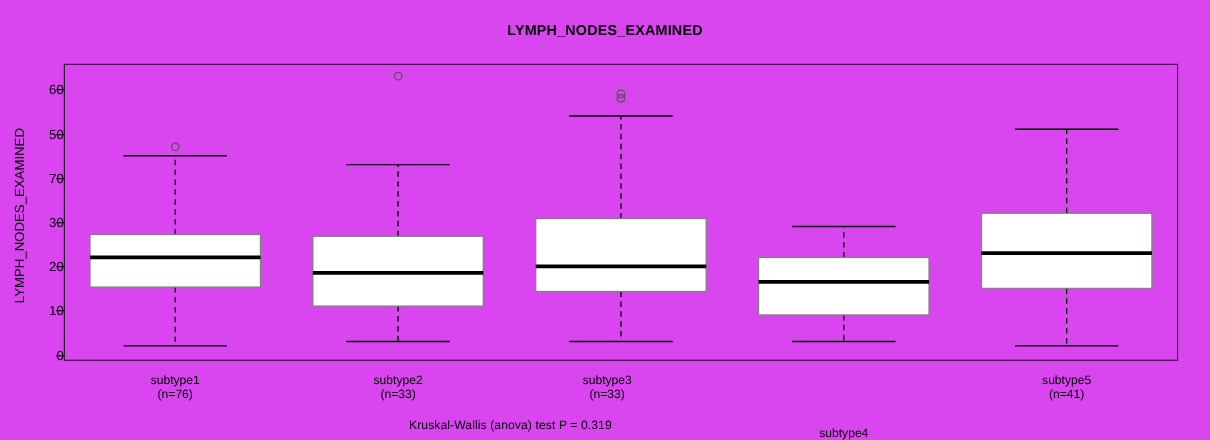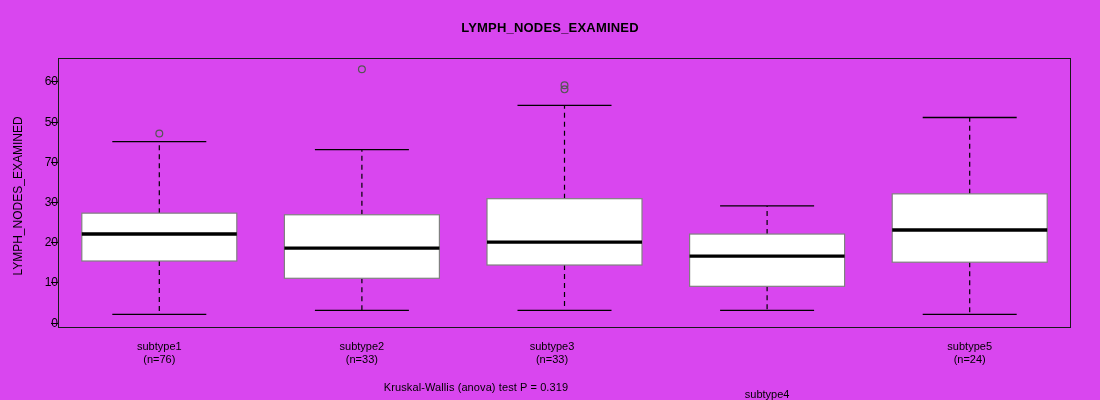--- a/index.html
+++ b/index.html
@@ -24,21 +24,21 @@
     left: 0;
     top: 20px;
     width: 1100px;
     text-align: center;
     font-size: 13px;
     font-weight: bold;
     letter-spacing: 0.2px;
   }
   .footnote {
     position: absolute;
-    left: 12px;
+    left: 0;
     top: 381px;
     width: 928px;
     text-align: center;
     font-size: 11px;
     letter-spacing: 0.1px;
   }
   .ylab {
     position: absolute;
     left: -82px;
     top: 189px;
@@ -188,18 +188,18 @@
         <div class="ytick-label">60</div>
         <div class="ytick-mark" style="left: 29px;"></div>
       </div>
     </div>
 
   <div id="xlabel-container">
       <div class="xlabel" style="left: 159.3px;"><span>subtype1</span><span class="n">(n=76)</span></div>
       <div class="xlabel" style="left: 361.9px;"><span>subtype2</span><span class="n">(n=33)</span></div>
       <div class="xlabel" style="left: 552px;"><span>subtype3</span><span class="n">(n=33)</span></div>
       <div class="xlabel" style="left: 767.1px; margin-top: 48px;"><span>subtype4</span><span class="n">(n=13)</span></div>
-      <div class="xlabel" style="left: 969.7px;"><span>subtype5</span><span class="n">(n=24)</span></div>
+      <div class="xlabel" style="left: 969.7px;"><span>subtype5</span><span class="n">(n=41)</span></div>
     </div>
 
   <div class="footnote">Kruskal-Wallis (anova) test P = 0.319</div>
 
 </div>
 
 </body></html>

